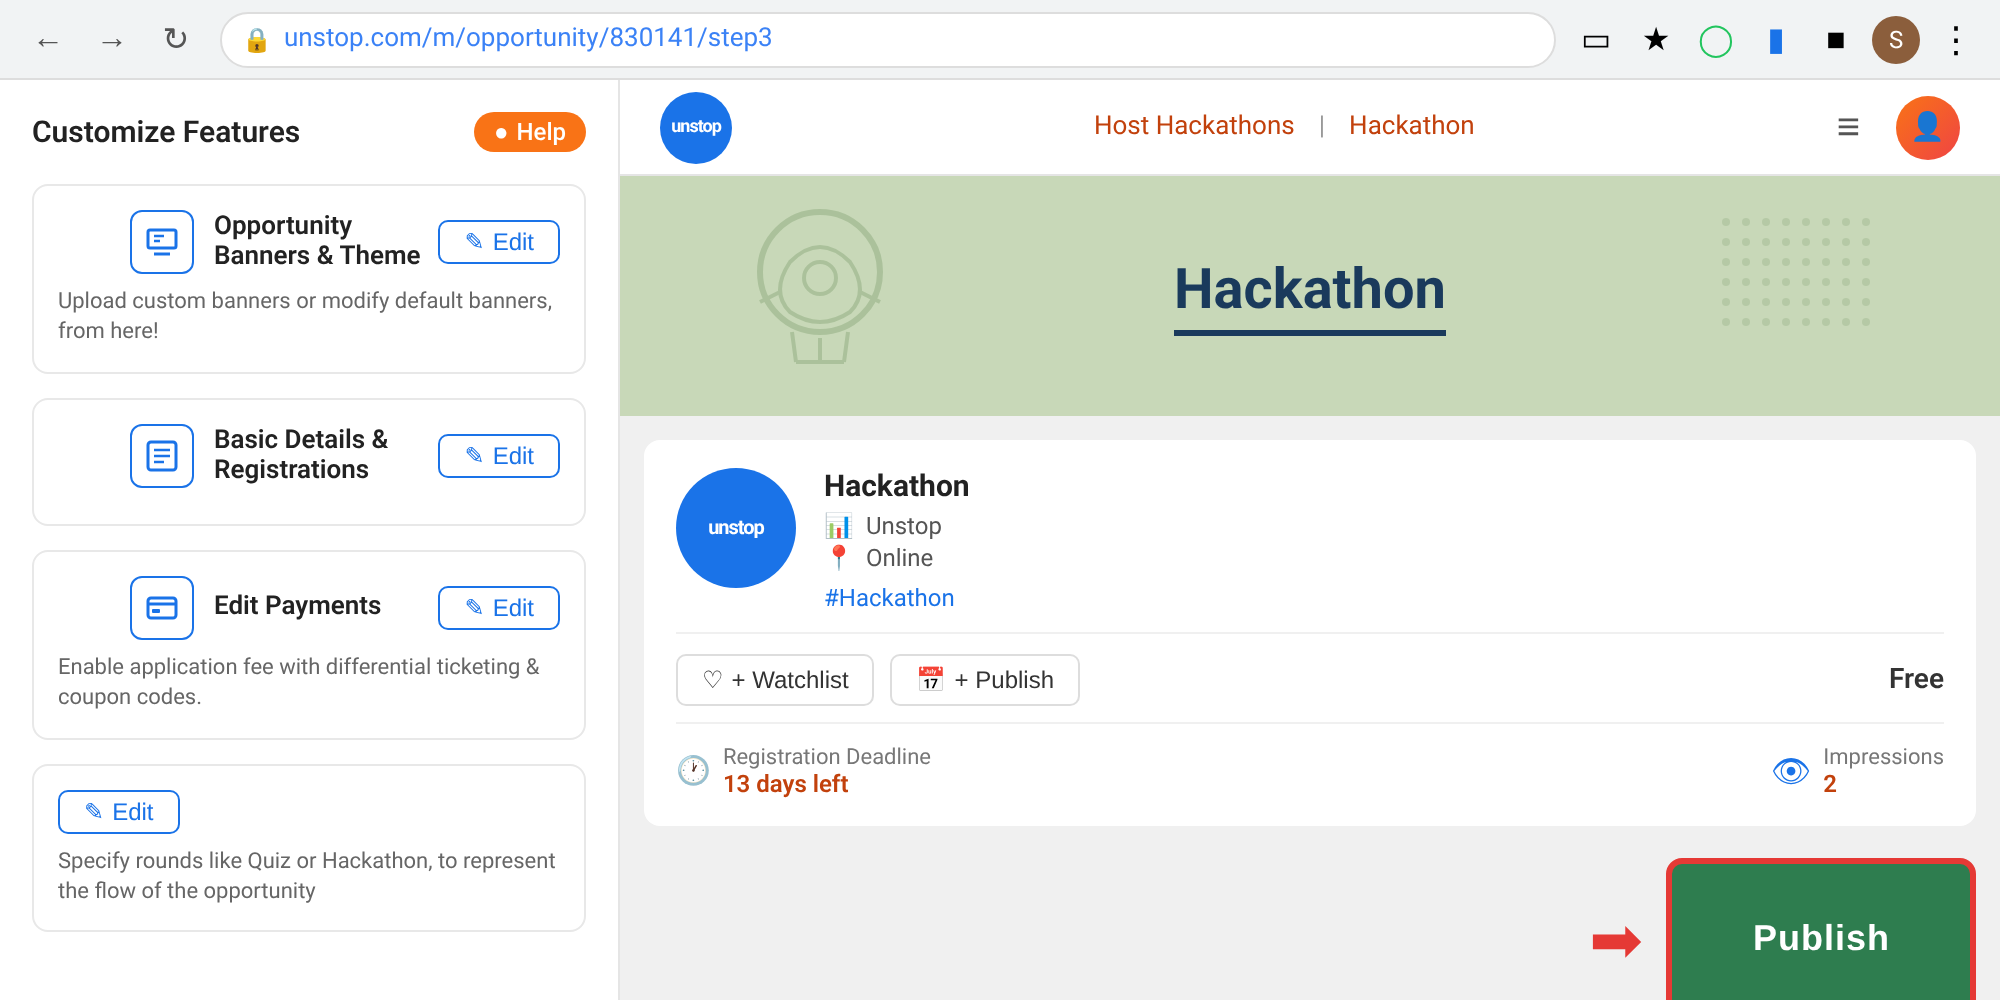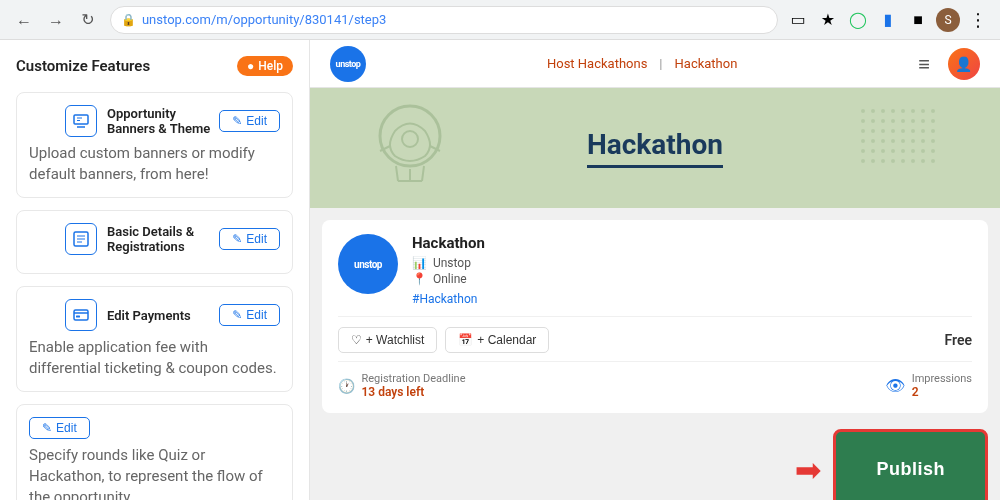--- a/index.html
+++ b/index.html
@@ -94,21 +94,21 @@
       border: 1px solid #1a73e8;
       color: #1a73e8;
       background: white;
       border-radius: 5px;
       padding: 3px 12px;
       font-size: 12px;
       cursor: pointer;
       display: flex; align-items: center; gap: 4px;
       white-space: nowrap;
     }
-    .sidebar-item-desc { font-size: 15px; color: #666; margin-top: 4px; line-height: 1.4; }
+    .sidebar-item-desc { font-size: 11px; color: #666; margin-top: 4px; line-height: 1.4; }
 
     
     .top-nav {
       background: white;
       border-bottom: 1px solid #e5e5e5;
       height: 48px;
       display: flex;
       align-items: center;
       justify-content: space-between;
       padding: 0 20px;
@@ -439,21 +439,21 @@
           </div>
 
           <div class="card-actions">
             <div class="action-btns">
               <button class="action-btn">
                 <span>♡</span>
                 <span>+ Watchlist</span>
               </button>
               <button class="action-btn">
                 <span>📅</span>
-                <span>+ Calendar</span>
+                <span>+ Publish</span>
               </button>
             </div>
             <div class="right-actions">
               <span class="free-label">Free</span>
             </div>
           </div>
 
           <div class="card-footer">
             <div class="footer-stat">
               <span style="color:#888; font-size:14px;">🕐</span>

